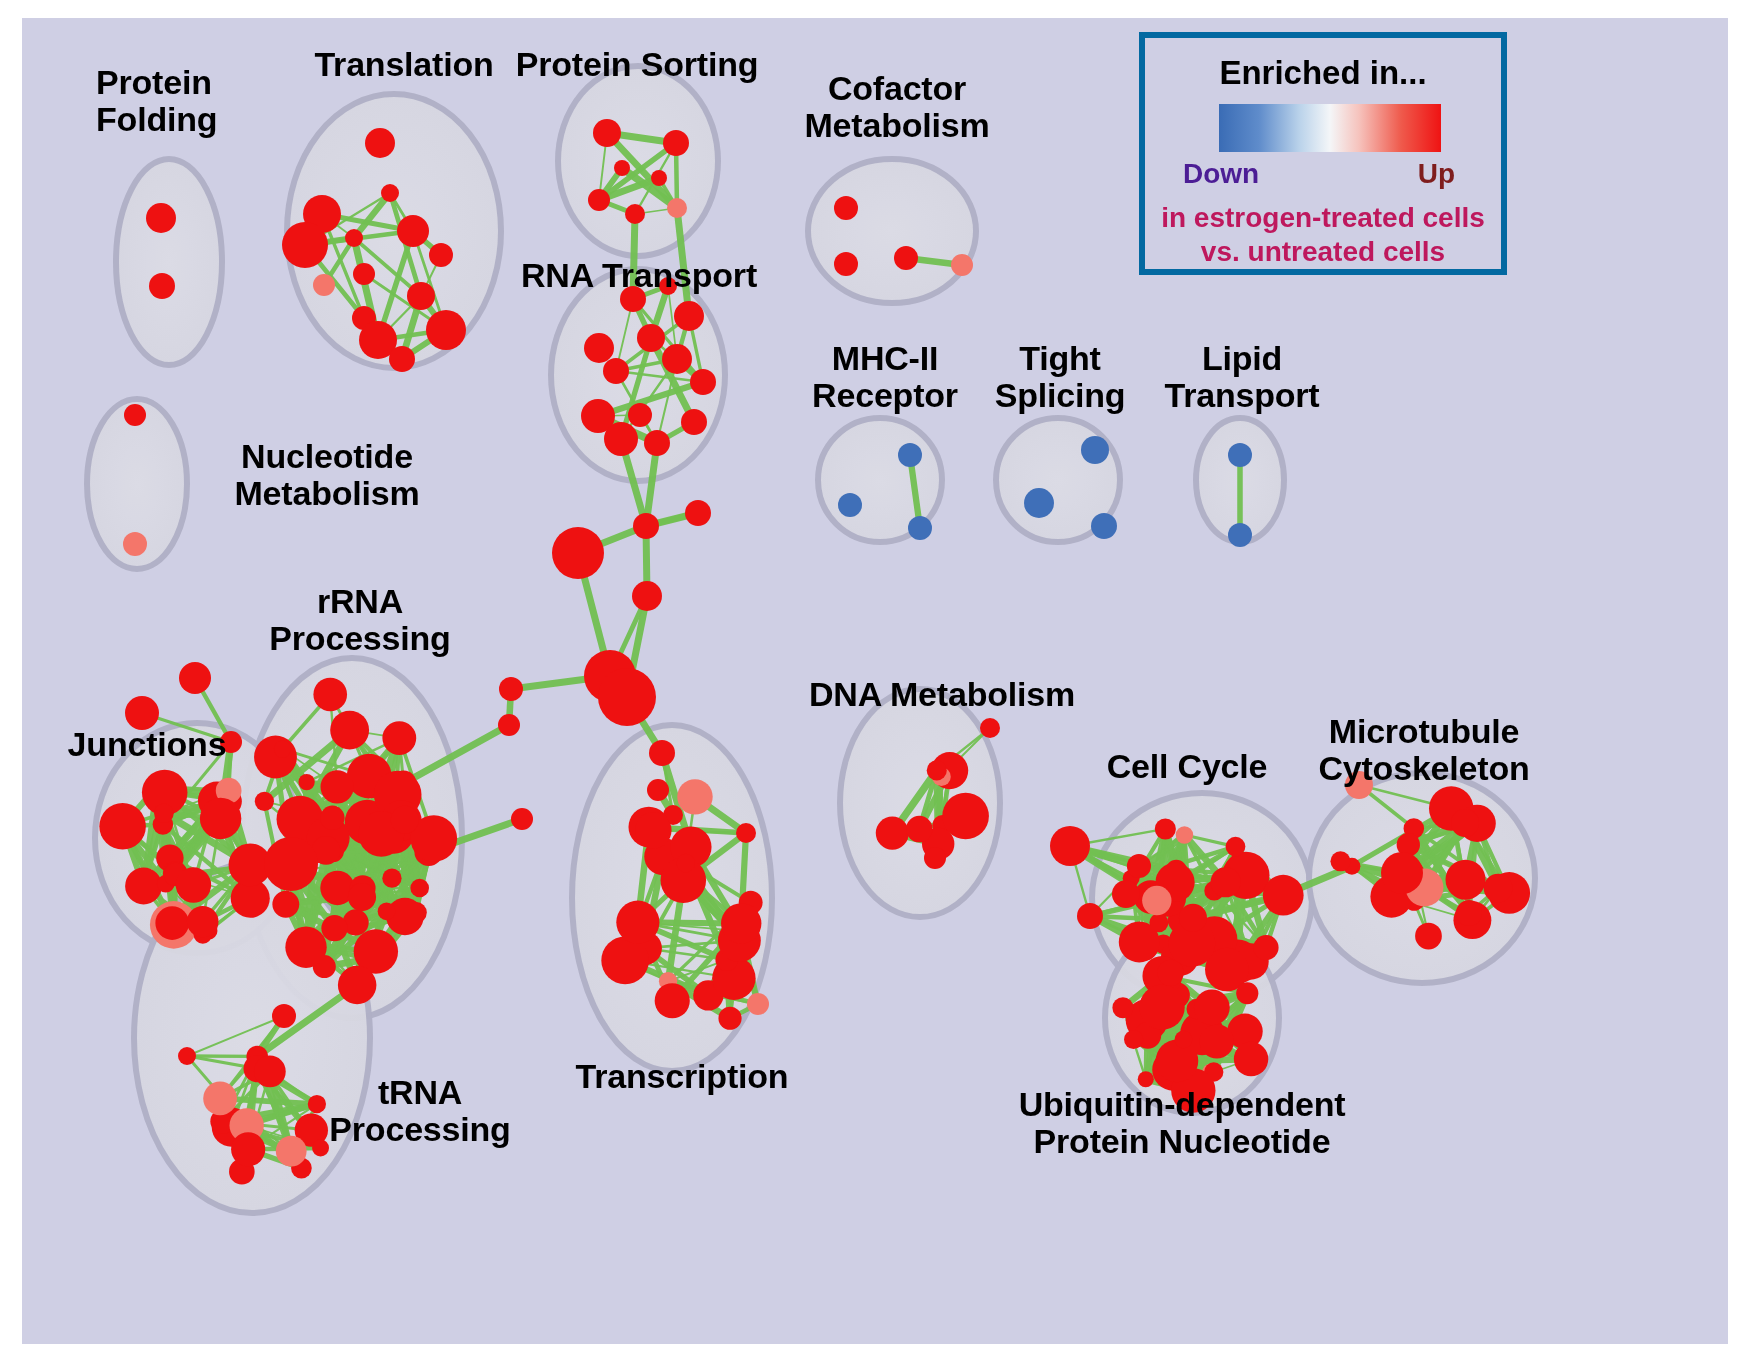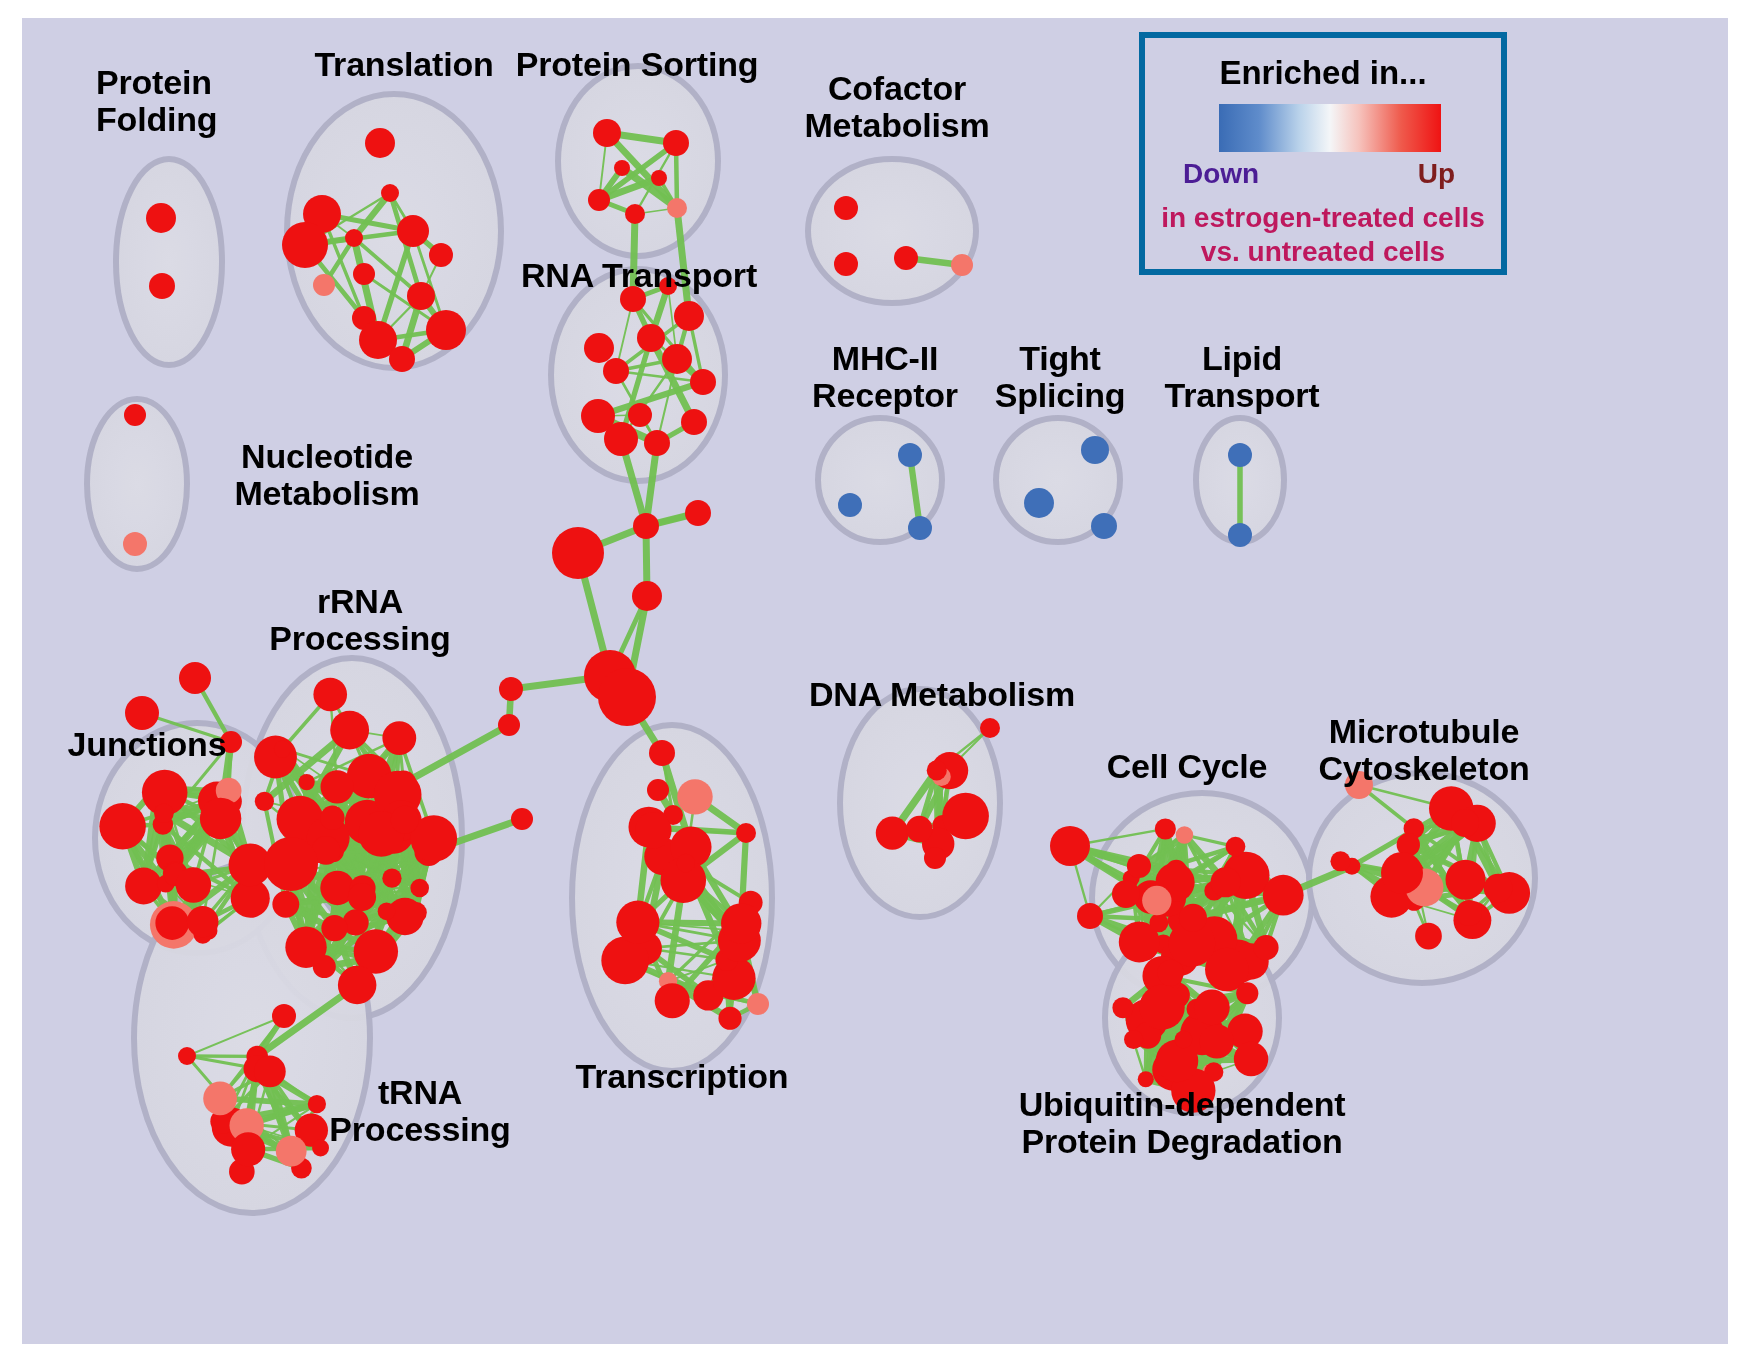--- a/index.html
+++ b/index.html
@@ -1396,21 +1396,21 @@
 Processing</div>
     <div class="cl-label" style="left:40px;top:708px;width:170px;">Junctions</div>
     <div class="cl-label" style="left:288px;top:1056px;width:220px;">tRNA
 Processing</div>
     <div class="cl-label" style="left:540px;top:1040px;width:240px;">Transcription</div>
     <div class="cl-label" style="left:775px;top:616px;width:290px;margin-top:42px;">DNA Metabolism</div>
     <div class="cl-label" style="left:1065px;top:730px;width:200px;">Cell Cycle</div>
     <div class="cl-label" style="left:1272px;top:679px;width:260px;margin-top:16px;">Microtubule
 Cytoskeleton</div>
     <div class="cl-label" style="left:950px;top:1068px;width:420px;">Ubiquitin-dependent
-Protein Degradation</div>
+Protein Nucleotide</div>
 
     <div class="legend-box">
       <div class="legend-title">Enriched in...</div>
       <div class="legend-bar"></div>
       <div class="legend-down">Down</div>
       <div class="legend-up">Up</div>
       <div class="legend-sub">
         <div>in estrogen-treated cells</div>
         <div>vs. untreated cells</div>
       </div>

